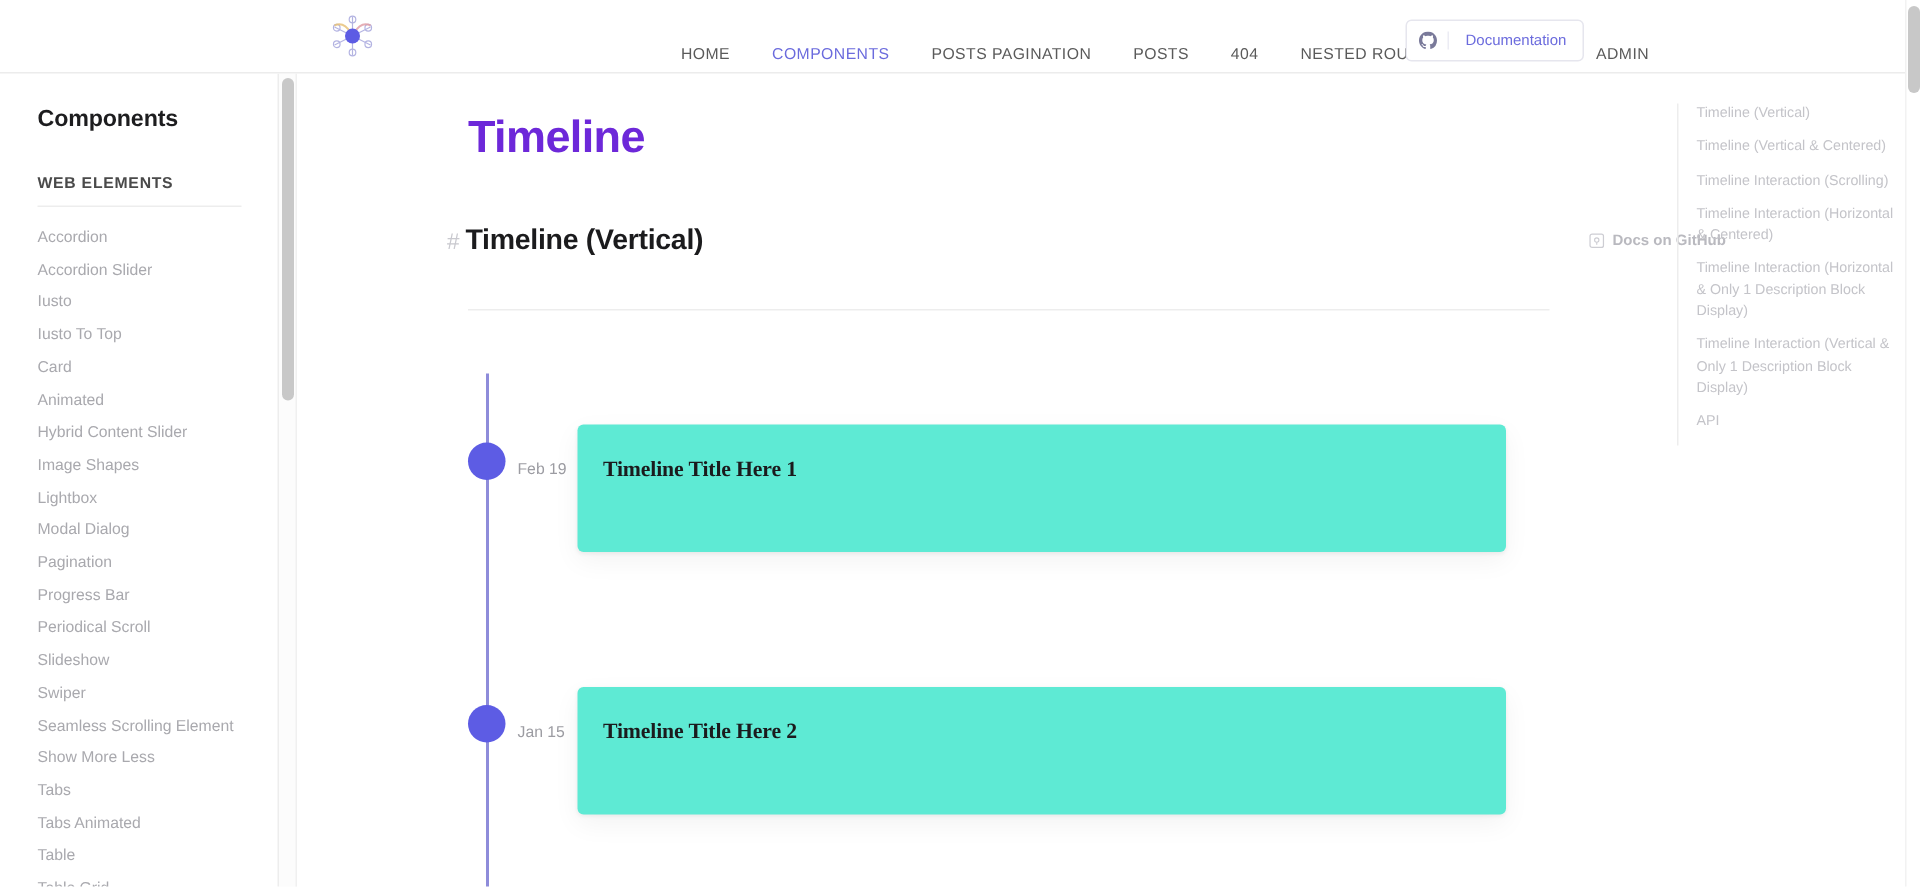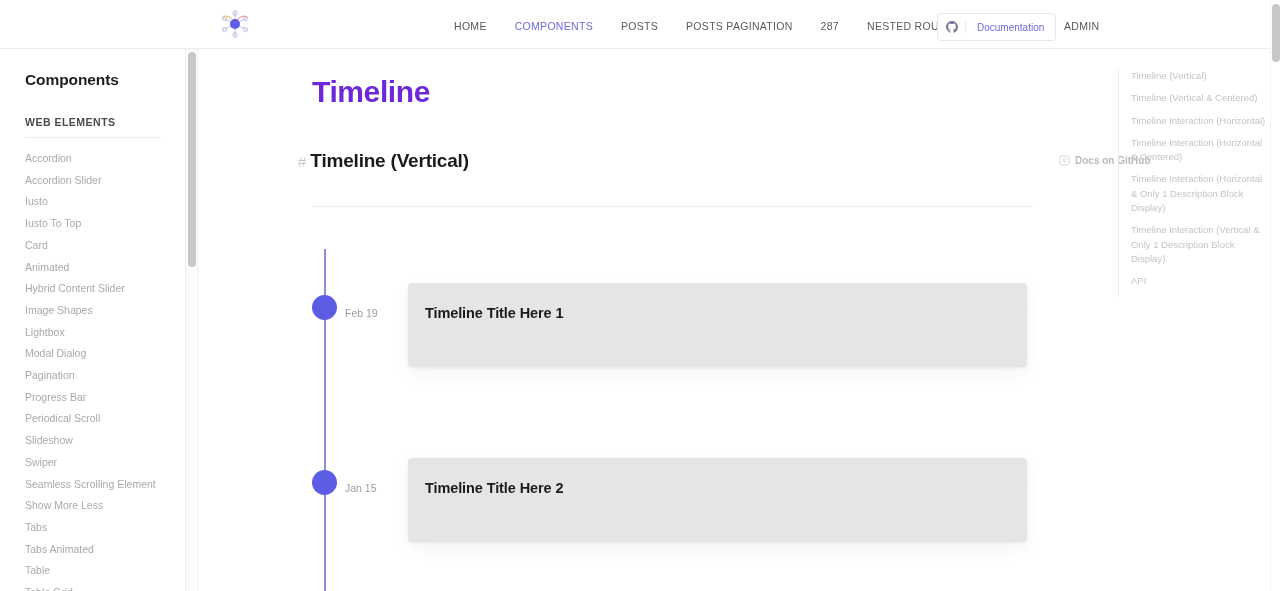--- a/index.html
+++ b/index.html
@@ -30,21 +30,21 @@
     top: 6px;
     width: 34px;
     height: 36px;
     display: flex;
     align-items: center;
     justify-content: center;
   }
   .nav-links {
     position: absolute;
     left: 440px;
-    top: 2px;
+    top: 12px;
     height: 48px;
     display: flex;
     align-items: center;
     gap: 0px;
   }
   .nav-link {
     font-size: 10.5px;
     letter-spacing: 0.3px;
     color: #5a5a5a;
     text-decoration: none;
@@ -229,27 +229,28 @@
   .tl-date {
     position: absolute;
     left: 33px;
     top: 12px;
     font-size: 10.5px;
     color: #9c9ca2;
     white-space: nowrap;
   }
   .tl-card {
     position: absolute;
-    left: 96px;
+    left: 73px;
     top: -12px;
     width: 619px;
-    background: #e5e5e5;
+    background: #5eead4;
     border-radius: 4px;
     box-shadow: 0 1px 3px rgba(0,0,0,0.06), 0 6px 18px rgba(0,0,0,0.05);
     padding: 22px 17px 24px 17px;
+    font-family: Liberation Serif, serif;
   }
   .tl-card-title {
     font-size: 14.5px;
     font-weight: 700;
     color: #1b1b1d;
     letter-spacing: -0.1px;
     margin-bottom: 22px;
   }
   .tl-card-body {
     font-size: 10.5px;
@@ -318,23 +319,23 @@
       </g>
       <path d="M3 9 Q9 6 14 14" stroke="#e8c27a" stroke-width="1.4" fill="none" opacity="0.85"></path>
       <path d="M27 9 Q21 6 16 14" stroke="#e0a0a8" stroke-width="1.4" fill="none" opacity="0.85"></path>
       <circle cx="15" cy="16" r="5" fill="#5d5ce4"></circle>
     </svg>
   </div>
 
   <div class="nav-links">
     <a class="nav-link">HOME</a>
     <a class="nav-link active">COMPONENTS</a>
+    <a class="nav-link">POSTS PAGINATION</a>
     <a class="nav-link">POSTS</a>
-    <a class="nav-link">POSTS PAGINATION</a>
-    <a class="nav-link">287</a>
+    <a class="nav-link">404</a>
     <a class="nav-link">NESTED ROUTES</a>
     <a class="nav-link">MEMBER</a>
     <a class="nav-link">ADMIN</a>
   </div>
 
   <div class="doc-group">
     <div class="doc-gh">
       <svg width="12" height="12" viewBox="0 0 16 16" fill="#7a7a9a">
         <path d="M8 0C3.58 0 0 3.58 0 8c0 3.54 2.29 6.53 5.47 7.59.4.07.55-.17.55-.38 0-.19-.01-.82-.01-1.49-2.01.37-2.53-.49-2.69-.94-.09-.23-.48-.94-.82-1.13-.28-.15-.68-.52-.01-.53.63-.01 1.08.58 1.23.82.72 1.21 1.87.87 2.33.66.07-.52.28-.87.51-1.07-1.78-.2-3.64-.89-3.64-3.95 0-.87.31-1.59.82-2.15-.08-.2-.36-1.02.08-2.12 0 0 .67-.21 2.2.82.64-.18 1.32-.27 2-.27s1.36.09 2 .27c1.53-1.04 2.2-.82 2.2-.82.44 1.1.16 1.92.08 2.12.51.56.82 1.27.82 2.15 0 3.07-1.87 3.75-3.65 3.95.29.25.54.73.54 1.48 0 1.07-.01 1.93-.01 2.2 0 .21.15.46.55.38A8.01 8.01 0 0 0 16 8c0-4.42-3.58-8-8-8z"></path>
       </svg>
@@ -418,21 +419,21 @@
     <div class="tl-row-3">
 
       <div class="tl-date"></div>
 
     </div>
   </div>
 
   <div class="toc">
     <div class="toc-item">Timeline (Vertical)</div>
     <div class="toc-item">Timeline (Vertical &amp; Centered)</div>
-    <div class="toc-item">Timeline Interaction (Horizontal)</div>
+    <div class="toc-item">Timeline Interaction (Scrolling)</div>
     <div class="toc-item">Timeline Interaction (Horizontal &amp; Centered)</div>
     <div class="toc-item">Timeline Interaction (Horizontal &amp; Only 1 Description Block Display)</div>
     <div class="toc-item">Timeline Interaction (Vertical &amp; Only 1 Description Block Display)</div>
     <div class="toc-item">API</div>
   </div>
 
 </div>
 
 <div class="page-scroll-track">
   <div class="page-scroll-thumb"></div>

